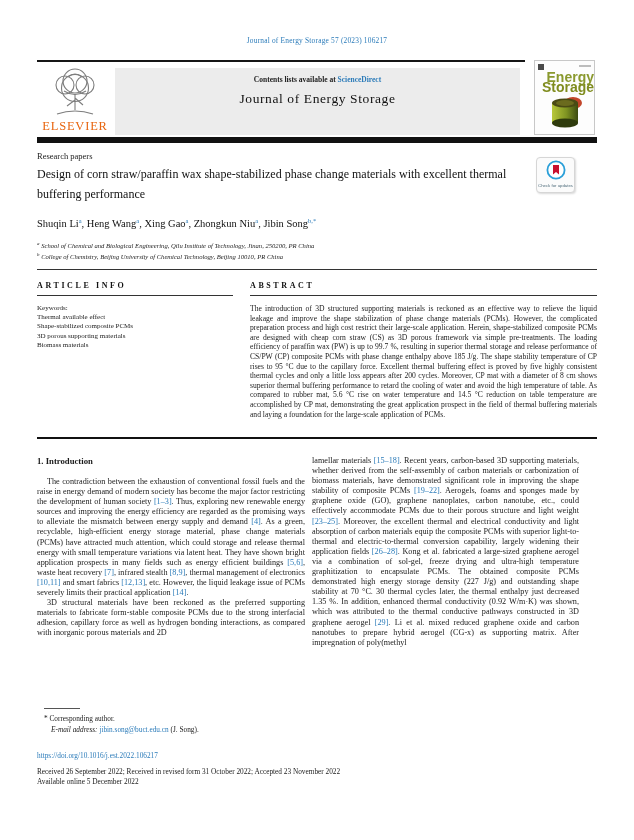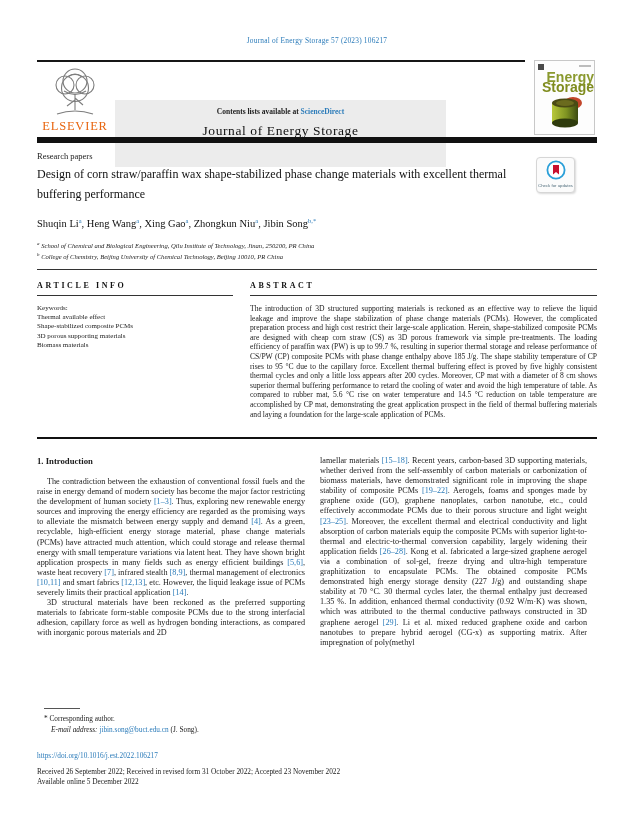--- a/index.html
+++ b/index.html
@@ -10,21 +10,21 @@
   }
   .blue{color:#2b7bb9;}
   
   .top-cite{position:absolute;top:36px;left:0;width:100%;text-align:center;
     font-size:7.4px;color:#2b7bb9;letter-spacing:0.2px;}
   .rule-thin{position:absolute;top:60px;left:37px;width:488px;height:1.5px;background:#161616;}
   
   .logo-box{position:absolute;top:64px;left:37px;width:76px;height:72px;text-align:center;}
   .logo-tree{display:block;margin:0 auto;}
   .elsevier-word{font-size:12.5px;color:#e8650f;letter-spacing:0.8px;margin-top:1px;}
-  .gray-box{position:absolute;top:68px;left:115px;width:331px;height:67px;background:#ececec;text-align:center;margin-top:32px;}
+  .gray-box{position:absolute;top:68px;left:115px;width:405px;height:67px;background:#ececec;text-align:center;}
   .contents-line{margin-top:7px;font-size:7.5px;font-weight:bold;color:#222;}
   .contents-line .blue{font-weight:bold;}
   .journal-title{margin-top:7px;font-size:13.5px;letter-spacing:0.6px;color:#111;}
   .homepage-line{margin-top:9px;font-size:7.6px;font-family:"Liberation Sans",sans-serif;font-weight:bold;color:#454545;}
   .cover-box{position:absolute;top:60px;left:534px;width:61px;height:75px;background:#fdfdfd;border:1px solid #c8c8c8;box-sizing:border-box;}
   .cover-sq{position:absolute;top:3px;left:3px;width:6px;height:6px;background:#4a4a4a;}
   .cover-bar{position:absolute;top:4px;right:3px;width:12px;height:2px;background:#bdbdbd;}
   .cover-title{position:absolute;top:11px;left:0;width:100%;text-align:right;
     font-family:"Liberation Sans",sans-serif;font-weight:bold;line-height:10px;font-size:14px;color:#8a992e;}
   .cover-title .t2{color:#7f8c1e;}
@@ -46,21 +46,21 @@
   .info-col{position:absolute;top:281px;left:37px;width:196px;}
   .abs-col{position:absolute;top:281px;left:250px;width:347px;}
   .sec-heading{font-size:8px;font-weight:bold;letter-spacing:2.6px;color:#111;}
   .head-rule{margin-top:5px;height:1px;background:#333;}
   .keywords{margin-top:8px;font-size:7px;line-height:9.2px;color:#222;}
   .kw-label{}
   .abs-text{margin-top:8px;font-size:7.6px;line-height:9.6px;text-align:justify;color:#1b1b1b;}
   .rule-heavy{position:absolute;top:437px;left:37px;width:560px;height:2px;background:#111;}
   
   .col-left{position:absolute;top:456px;left:37px;width:268px;}
-  .col-right{position:absolute;top:456px;left:320px;width:267px;}
+  .col-right{position:absolute;top:456px;left:312px;width:267px;}
   .intro-head{font-size:8.7px;font-weight:bold;margin:0 0 11px 0;}
   .para{font-size:8.2px;line-height:10.1px;text-align:justify;text-indent:10px;margin:0;color:#1b1b1b;}
   .para.noindent{text-indent:0;}
   .cite{color:#2b7bb9;}
   
   .footnote{position:absolute;top:708px;left:37px;width:560px;font-size:7.3px;color:#1b1b1b;}
   .fn-rule{margin-left:7px;width:36px;height:1px;background:#555;}
   .fn-corr{margin-top:5px;margin-left:7px;}
   .fn-email{margin-top:2px;margin-left:14px;}
   .fn-email .lbl{font-style:italic;}

